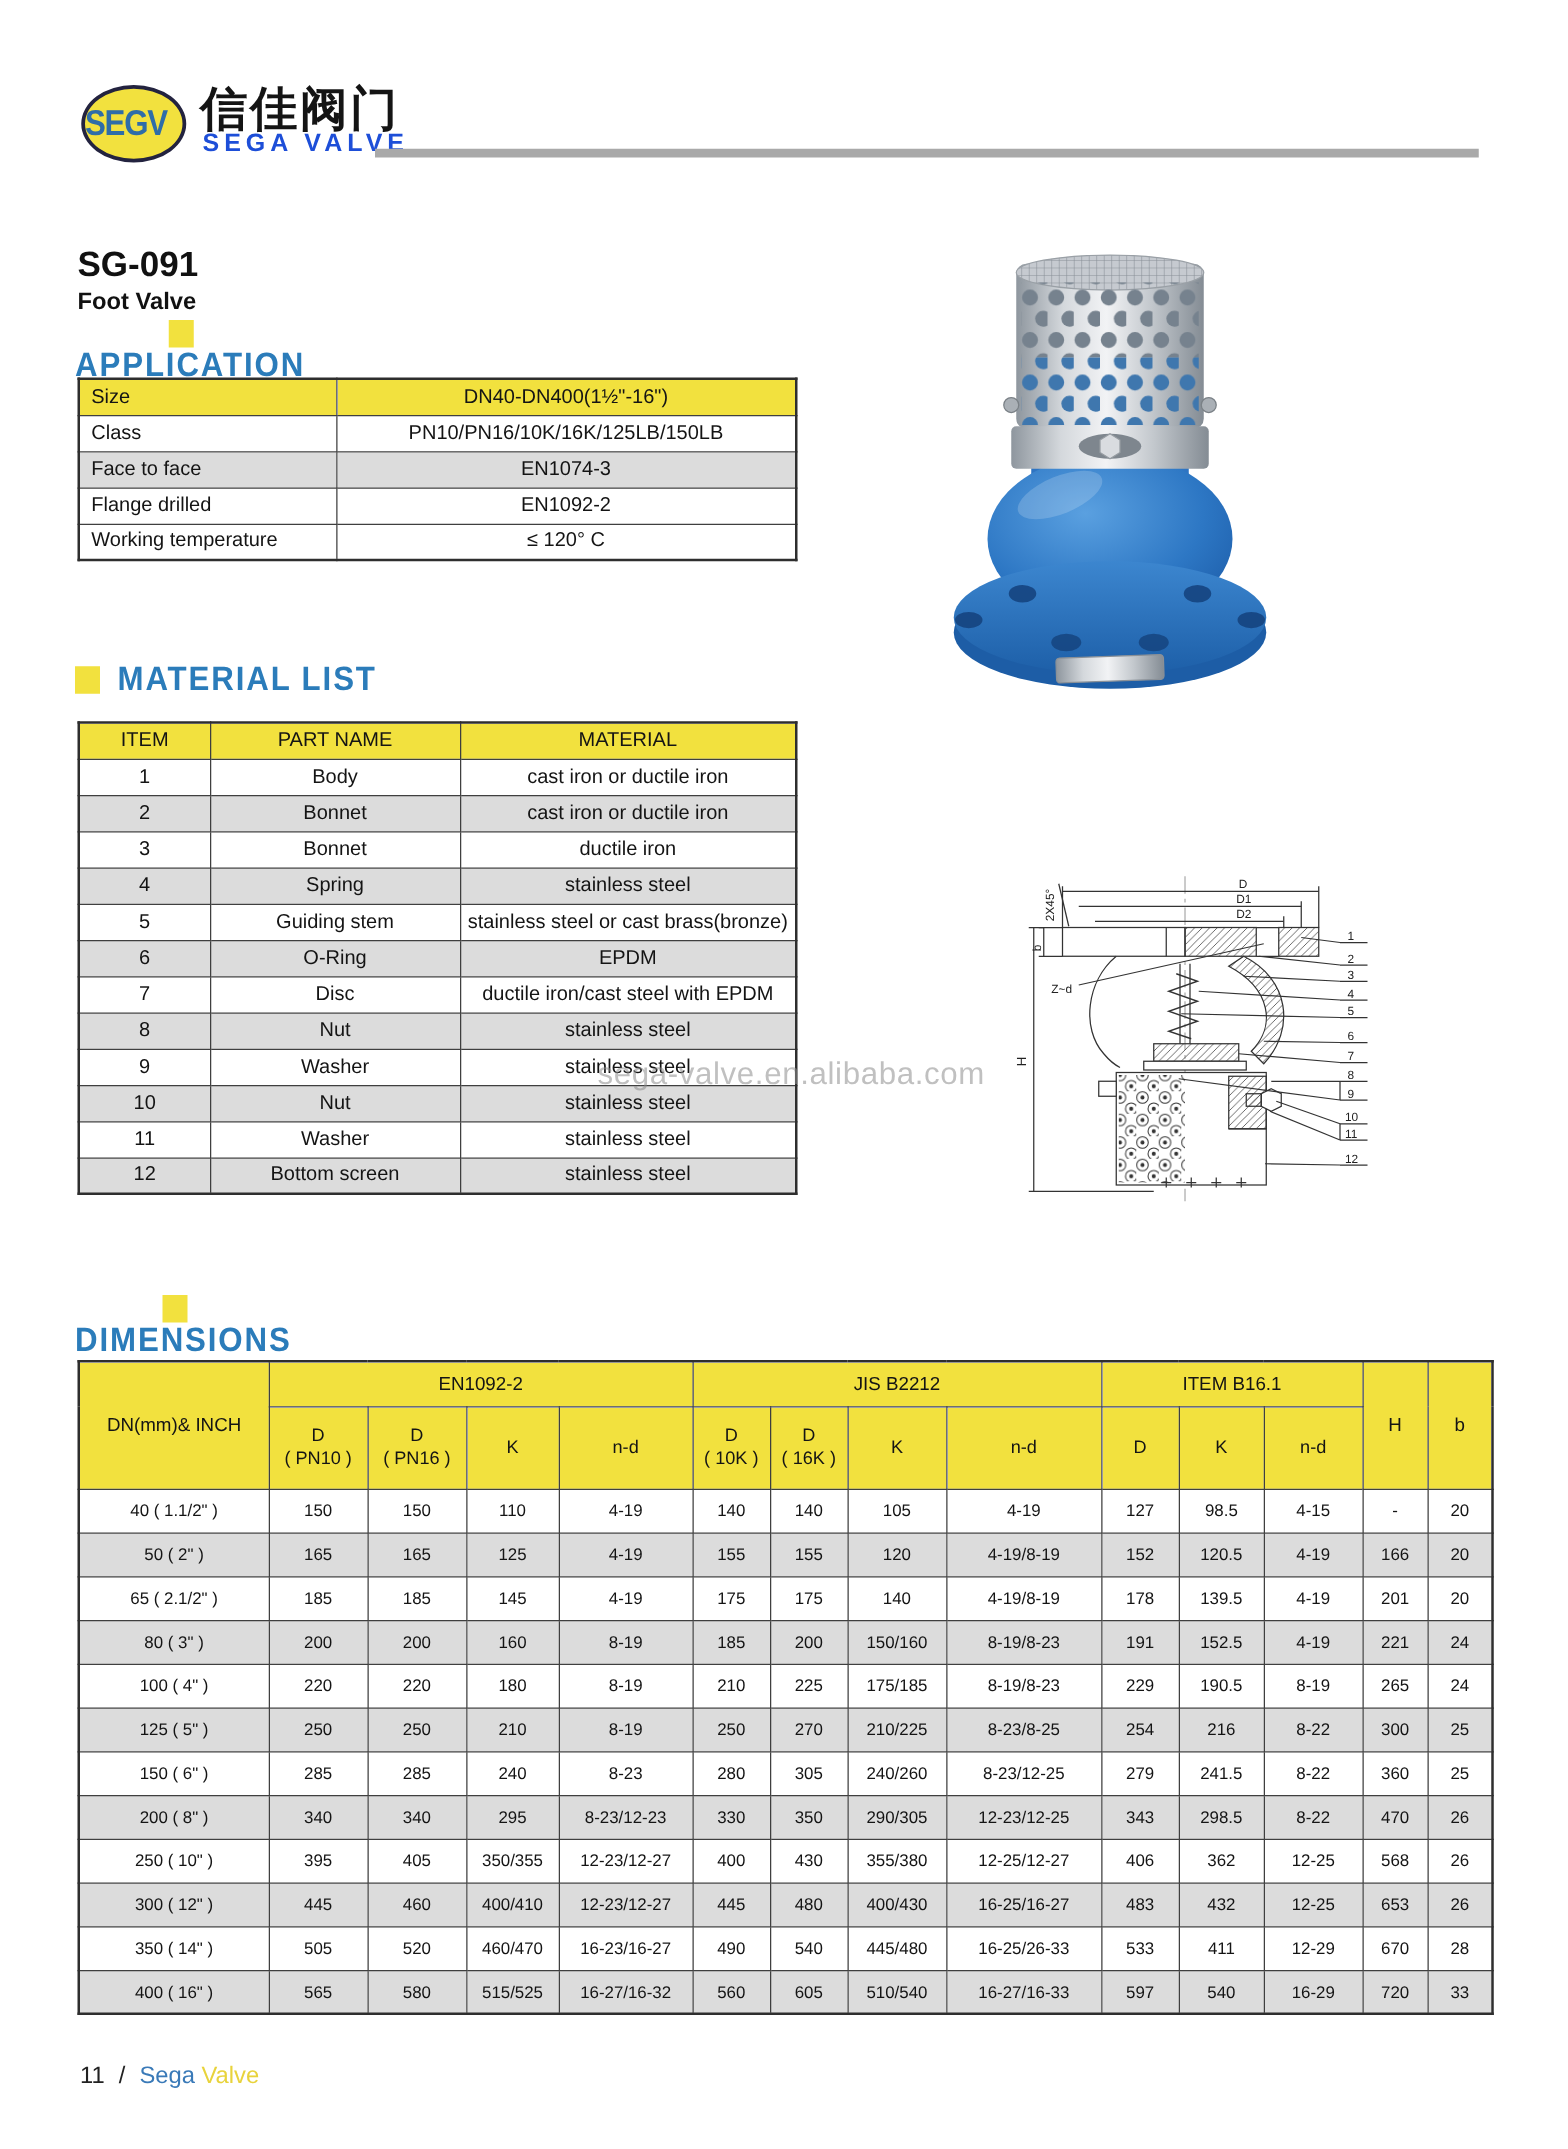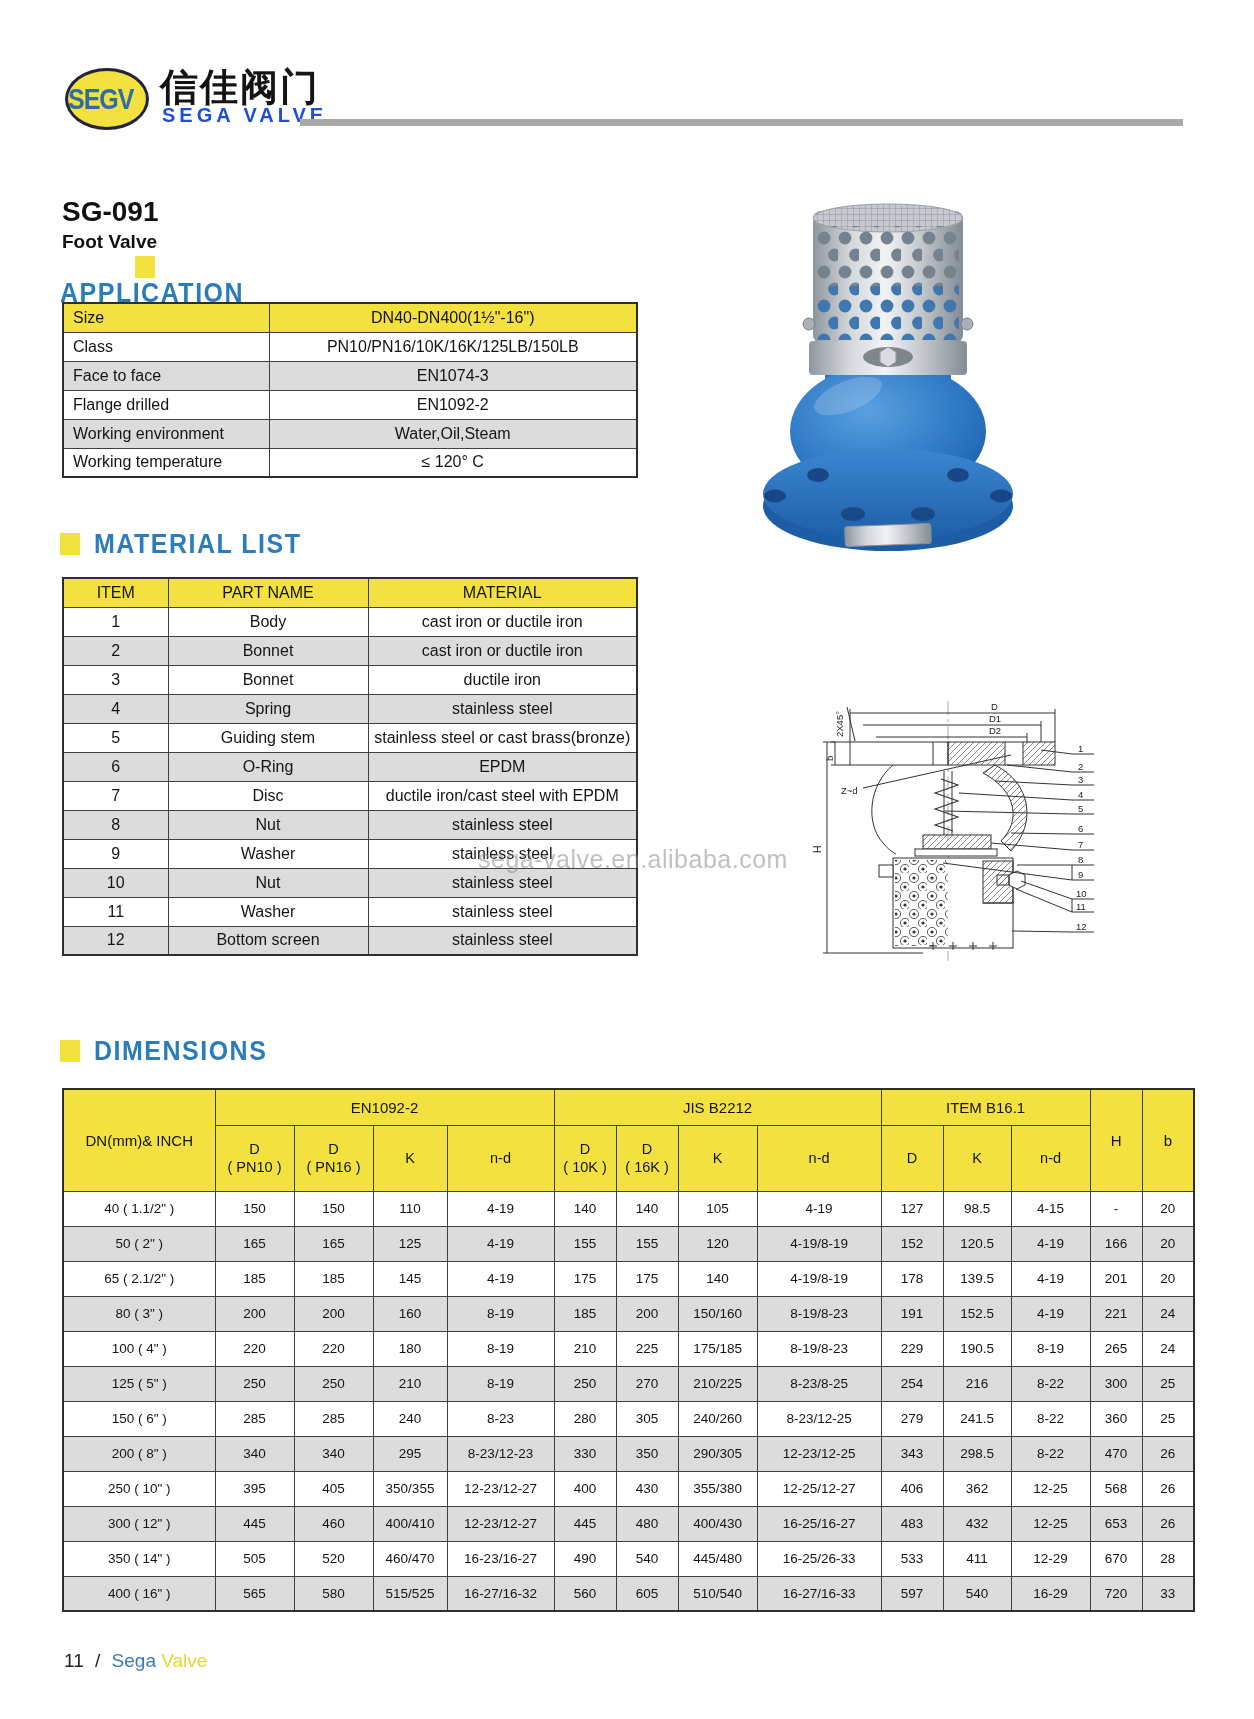--- a/index.html
+++ b/index.html
@@ -19,21 +19,21 @@
 
   .model { position:absolute; left:62px; top:196px; font-size:28px; font-weight:bold; color:#111; }
   .ptype { position:absolute; left:62px; top:231px; font-size:19px; font-weight:bold; color:#111; }
 
   
   .section-title { position:absolute; display:flex; align-items:center; }
   .section-title .sq { width:20px; height:22px; background:#f2e13e; margin-right:14px; }
   .section-title .txt { font-size:25px; font-weight:bold; color:#2b7cba; letter-spacing:1.5px; transform:scaleY(1.08); }
   #sec-application { left:60px; top:256px;flex-direction:column; }
   #sec-material   { left:60px; top:529px; }
-  #sec-dimensions { left:60px; top:1036px; }
+  #sec-dimensions { left:60px; top:1036px;flex-direction:column; }
 
   
   table { border-collapse:collapse; table-layout:fixed; background:#fff; }
   .dtable { border:2px solid #2e2e2e; }
   .dtable td, .dtable th { border:1px solid #3f3f3f; text-align:center; font-weight:400;
     color:#141414; overflow:hidden; }
   .yellow { background:#f2e13e; }
   .gray   { background:#dcdcdc; }
   .white  { background:#ffffff; }
 
@@ -104,24 +104,20 @@
           <td class="lbl">Class</td>
           <td class="val">PN10/PN16/10K/16K/125LB/150LB</td>
         </tr>
         <tr class="gray">
           <td class="lbl">Face to face</td>
           <td class="val">EN1074-3</td>
         </tr>
         <tr class="white">
           <td class="lbl">Flange drilled</td>
           <td class="val">EN1092-2</td>
-        </tr>
-        <tr class="gray">
-          <td class="lbl">Working environment</td>
-          <td class="val">Water,Oil,Steam</td>
         </tr>
         <tr class="white">
           <td class="lbl">Working temperature</td>
           <td class="val">≤ 120° C</td>
         </tr>
       </tbody>
   </table>
 
   <table class="dtable" id="mat-table">
     <colgroup>

